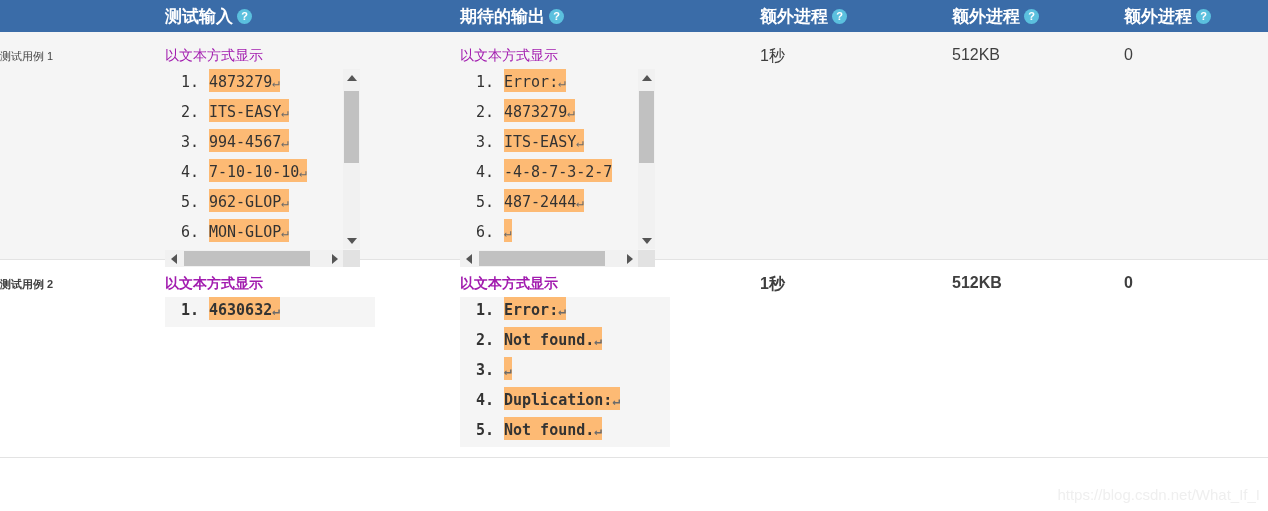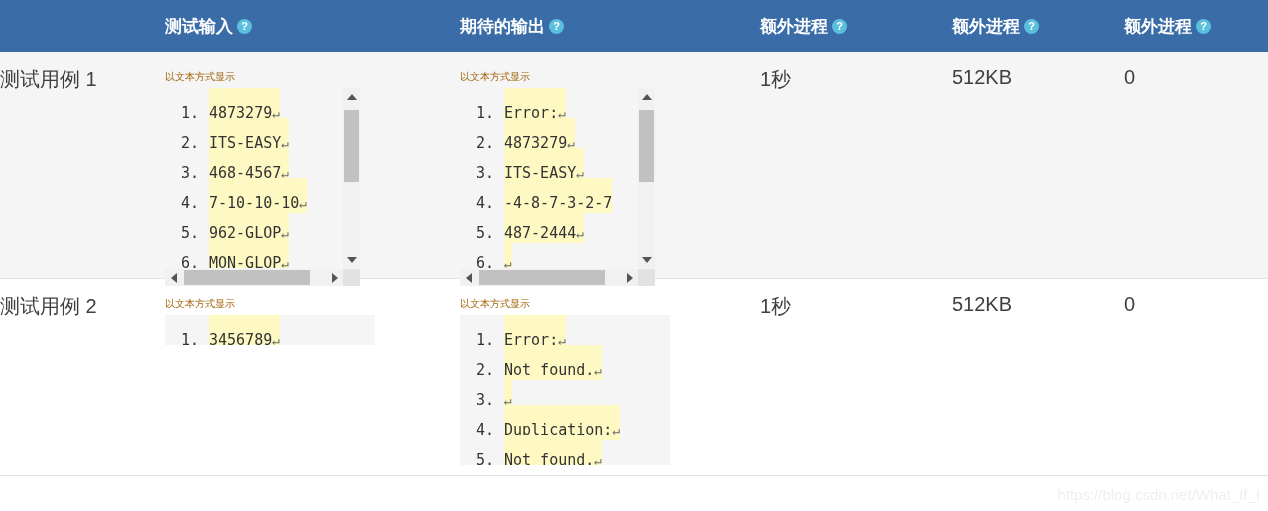--- a/index.html
+++ b/index.html
@@ -17,21 +17,21 @@
 
   .testcase-table {
     width: 1268px;
     border-collapse: collapse;
     table-layout: fixed;
   }
 
   
   .thead-row {
     background: #3a6ca8;
-    height: 52px;
+    height: 32px;
   }
   .th {
     color: #ffffff;
     font-size: 17px;
     font-weight: bold;
     text-align: left;
     padding: 0 0 0 0;
     vertical-align: middle;
     white-space: nowrap;
   }
@@ -56,41 +56,42 @@
     flex: none;
   }
 
   
   .trow {
     background: #f5f5f5;
     border-bottom: 1px solid #e3e3e3;
   }
   .trow.row-alt {
     background: #ffffff;
+    font-weight: bold;
   }
   .td {
     vertical-align: top;
     padding: 14px 0 10px 0;
     font-size: 16px;
     color: #3f3f3f;
   }
   .case-label {
-    font-size: 20px;
+    font-size: 11px;
     color: #3f3f3f;
     white-space: nowrap;
   }
   .plain-value {
-    font-size: 20px;
+    font-size: 16px;
     color: #3f3f3f;
     white-space: nowrap;
   }
 
   .text-link {
-    color: #a16207;
-    font-size: 10px;
+    color: #a21caf;
+    font-size: 14px;
     text-decoration: none;
     display: inline-block;
     margin-bottom: 4px;
     cursor: pointer;
   }
 
   
   .viewer {
     position: relative;
     width: 210px;
@@ -122,23 +123,23 @@
     display: inline-block;
     width: 34px;
     text-align: right;
     padding-right: 10px;
     color: #333333;
     font-family: "DejaVu Sans Mono", "Liberation Mono", monospace;
     font-size: 15px;
     flex: none;
   }
   .line-text {
-    background: #fef9c3;
+    background: #fdba74;
     color: #333333;
-    padding: 16px 0 1px 0;
+    padding: 4px 0 1px 0;
     display: inline-block;
   }
   .crlf {
     color: #6b6b6b;
     font-size: 13px;
   }
 
   
   .vscroll {
     position: absolute;
@@ -300,21 +301,21 @@
             <li class="code-line">
               <span class="line-no">1.</span>
               <span class="line-text"><span>4873279</span><span class="crlf">↵</span></span>
             </li>
             <li class="code-line">
               <span class="line-no">2.</span>
               <span class="line-text"><span>ITS-EASY</span><span class="crlf">↵</span></span>
             </li>
             <li class="code-line">
               <span class="line-no">3.</span>
-              <span class="line-text"><span>468-4567</span><span class="crlf">↵</span></span>
+              <span class="line-text"><span>994-4567</span><span class="crlf">↵</span></span>
             </li>
             <li class="code-line">
               <span class="line-no">4.</span>
               <span class="line-text"><span>7-10-10-10</span><span class="crlf">↵</span></span>
             </li>
             <li class="code-line">
               <span class="line-no">5.</span>
               <span class="line-text"><span>962-GLOP</span><span class="crlf">↵</span></span>
             </li>
             <li class="code-line">
@@ -414,21 +415,21 @@
       <td class="td">
         <span class="case-label">测试用例 2</span>
       </td>
 
       <td class="td">
         <a class="text-link">以文本方式显示</a>
         <div class="viewer no-scroll">
           <ul class="code-lines">
             <li class="code-line">
               <span class="line-no">1.</span>
-              <span class="line-text"><span>3456789</span><span class="crlf">↵</span></span>
+              <span class="line-text"><span>4630632</span><span class="crlf">↵</span></span>
             </li>
           </ul>
         </div>
       </td>
 
       <td class="td">
         <a class="text-link">以文本方式显示</a>
         <div class="viewer no-scroll">
           <ul class="code-lines">
             <li class="code-line">

